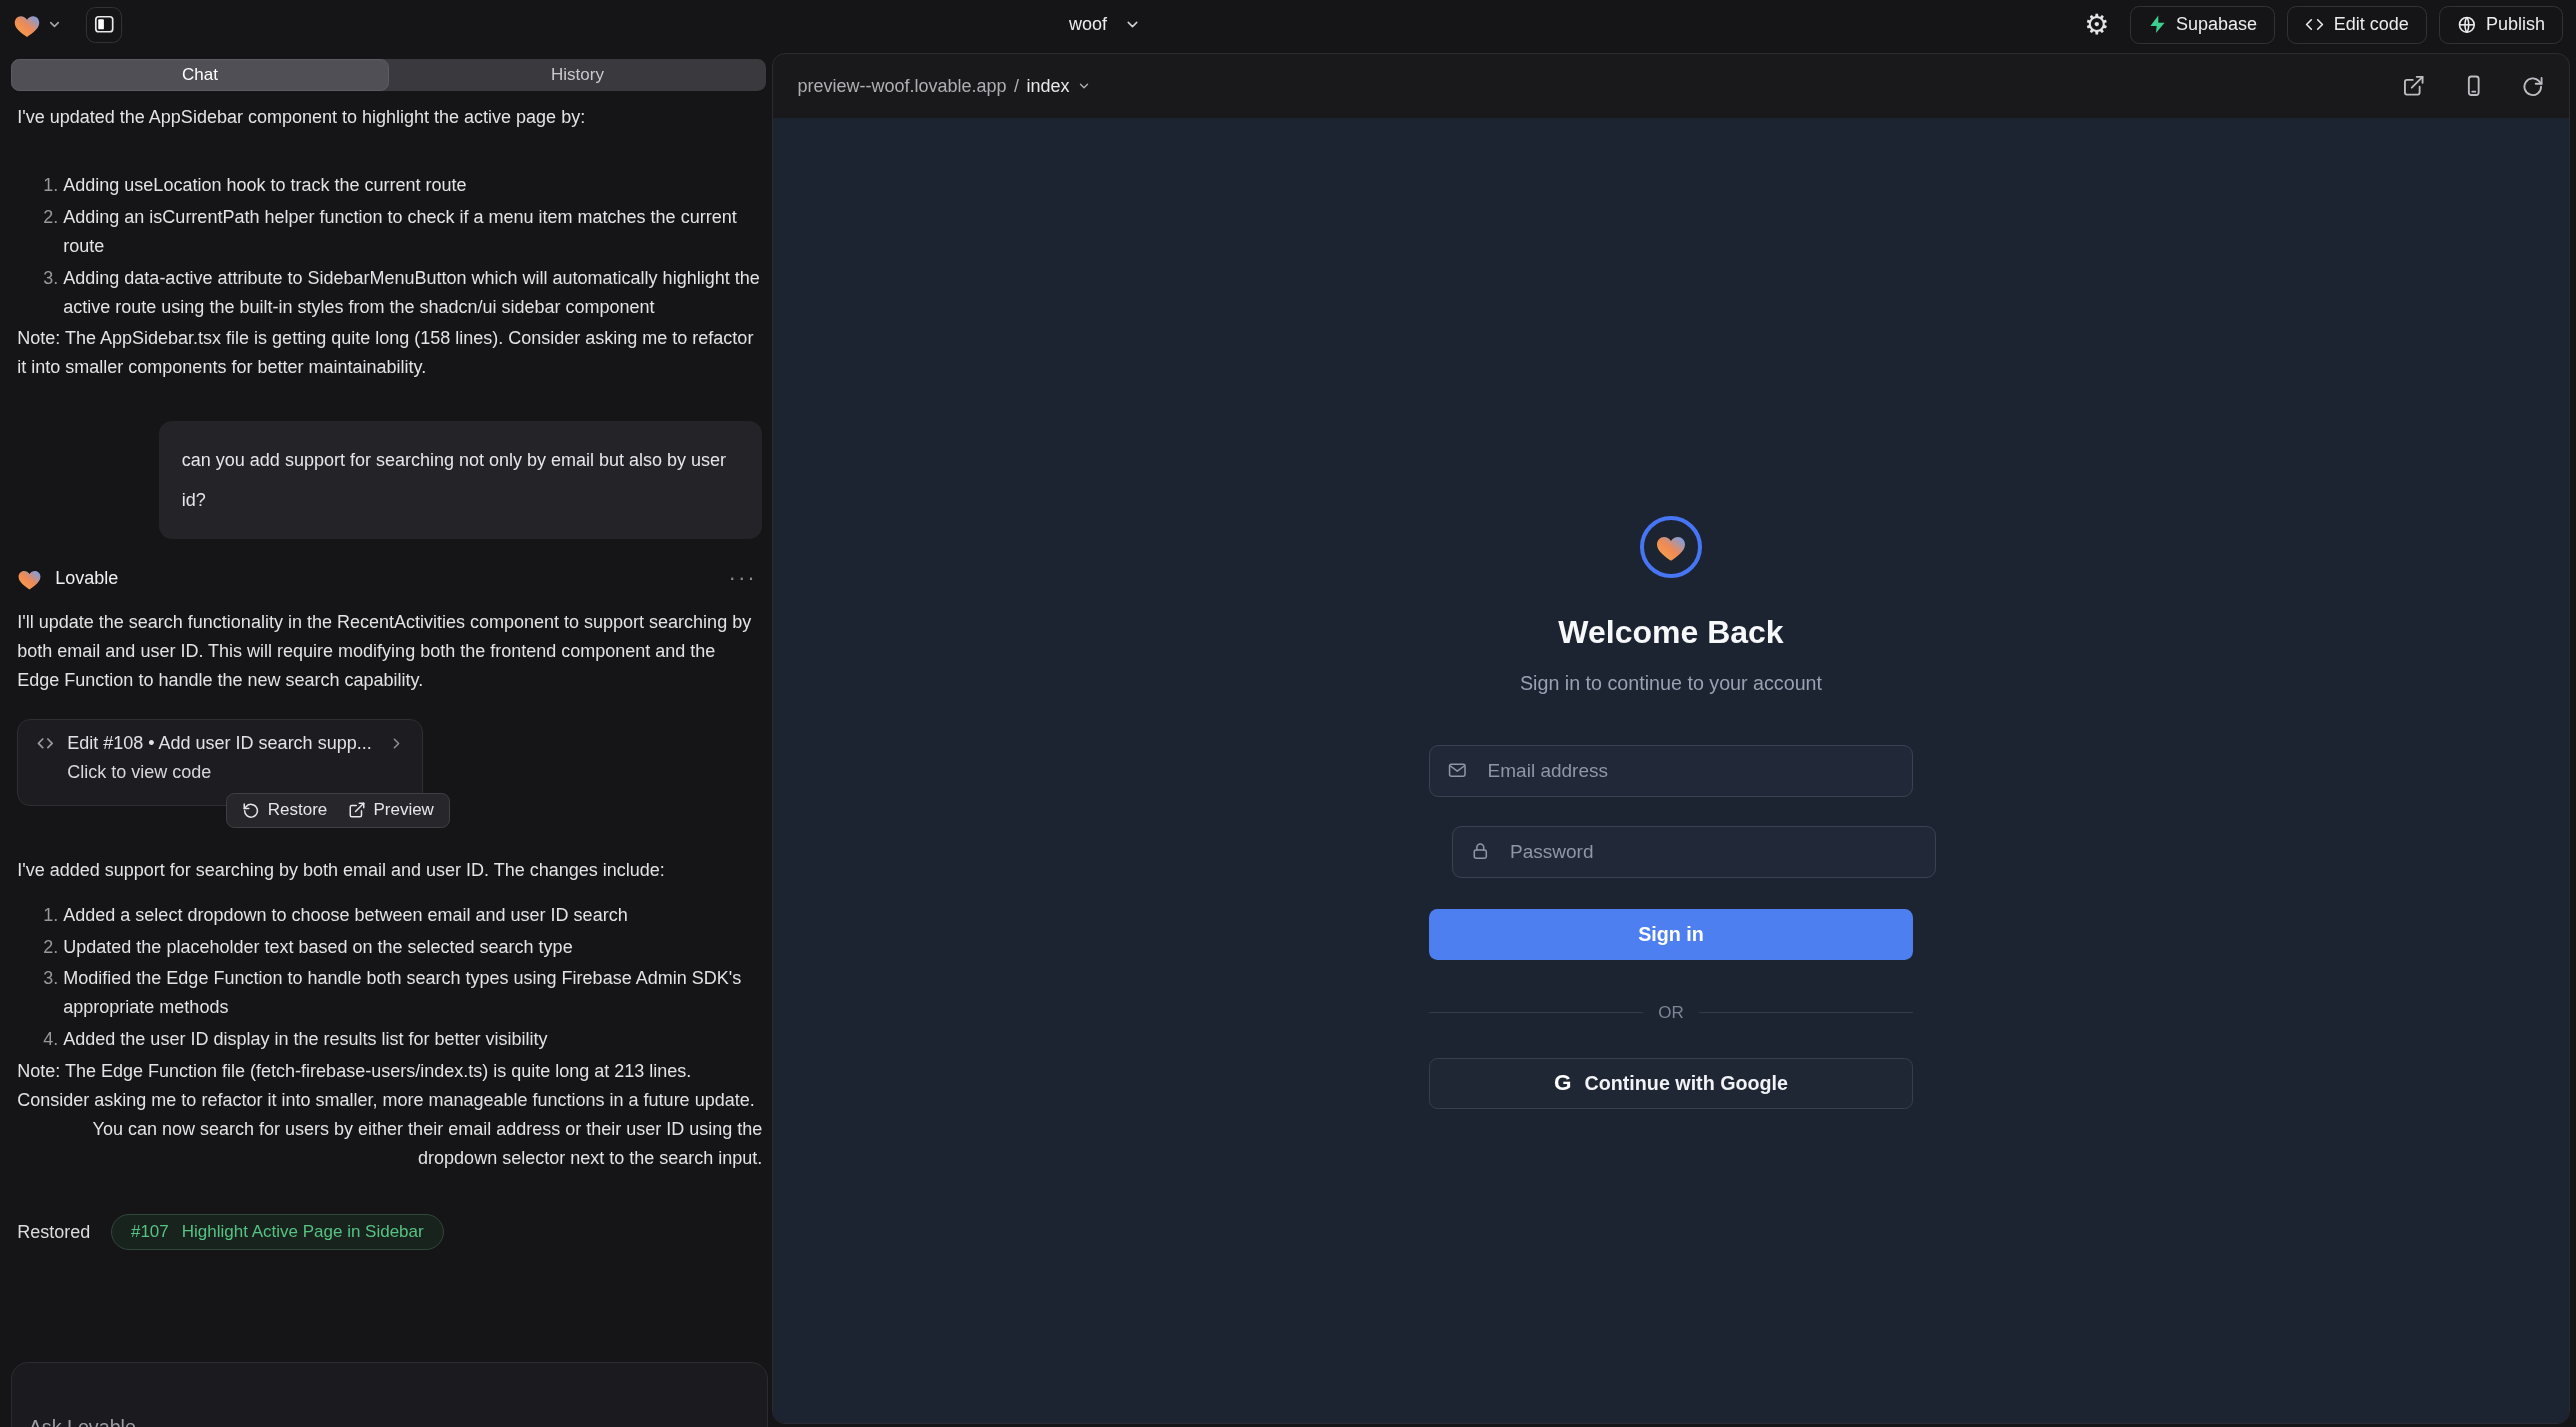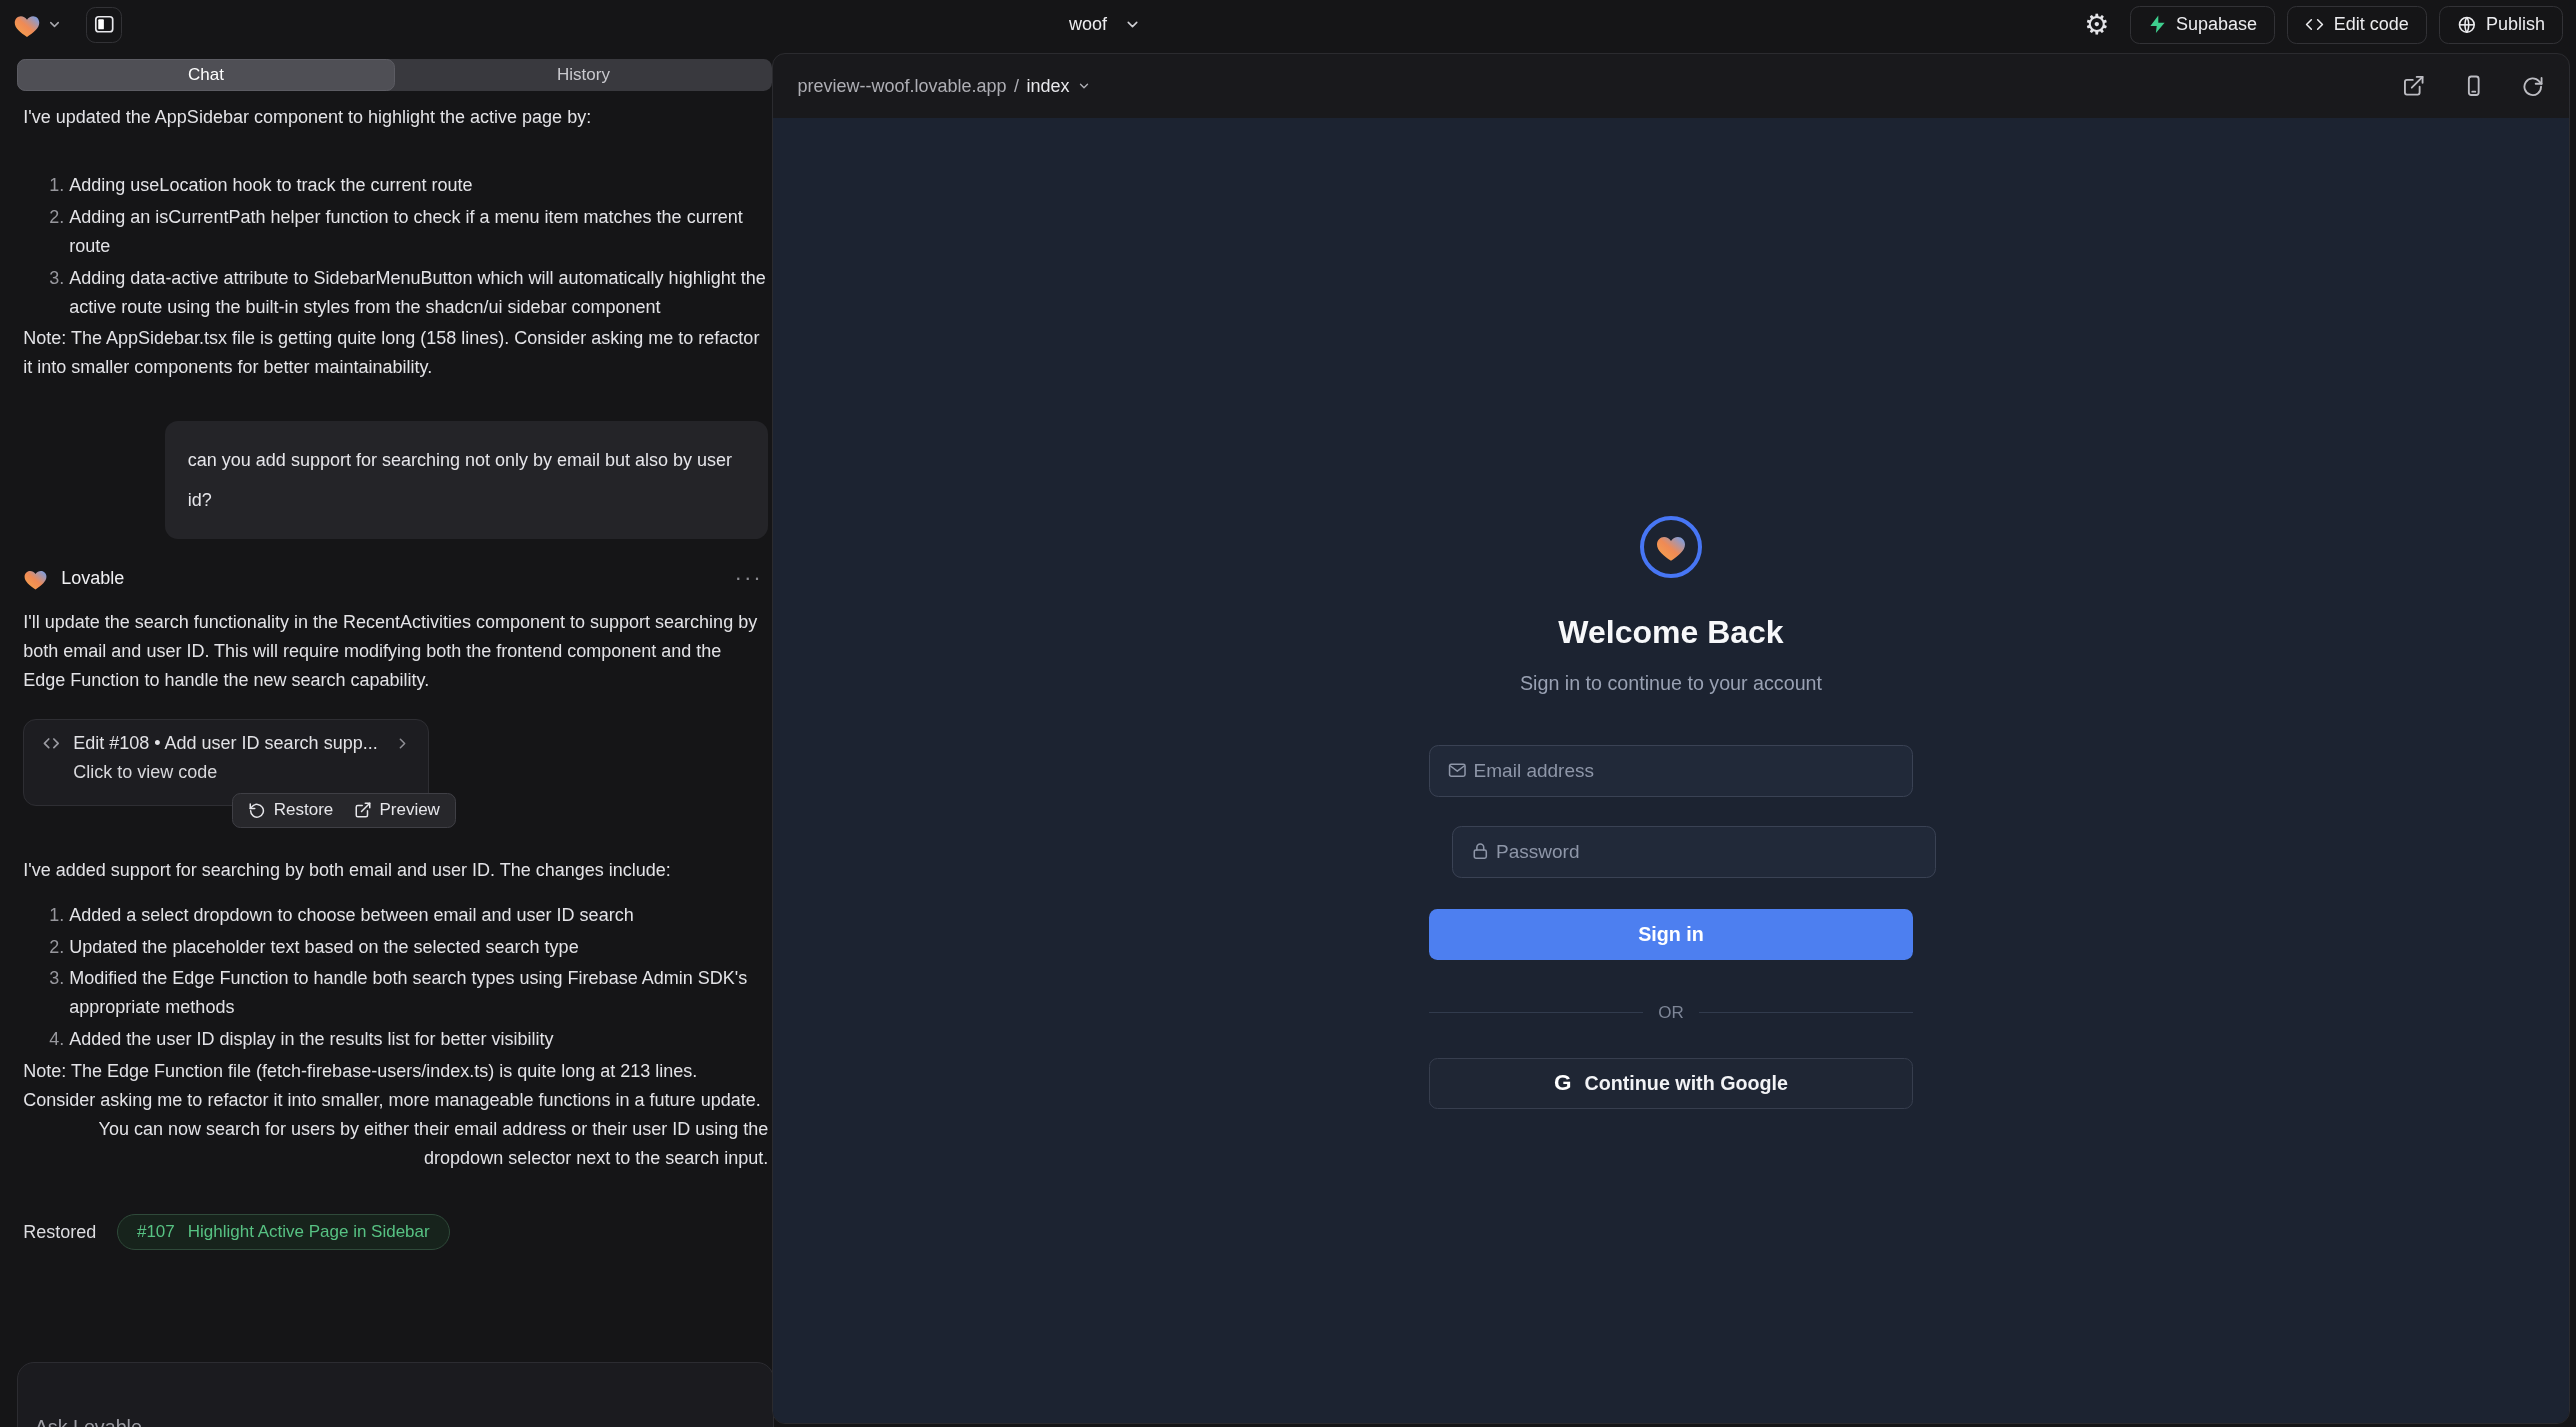--- a/index.html
+++ b/index.html
@@ -12,21 +12,21 @@
   .logo-btn { display:flex; align-items:center; gap:5.6px; cursor:pointer; }
   .tb-toggle { width:36px; height:36px; margin-left:15px; border:0.9px solid #323236; border-radius:9.4px; display:flex; align-items:center; justify-content:center; color:#e8e8ec; }
   .tb-center { position:absolute; left:1069px; top:0; height:49px; display:flex; align-items:center; gap:17px; }
   .tb-title { font-size:18px; color:#ececef; }
   .tb-right { position:absolute; right:13px; top:0; height:49px; display:flex; align-items:center; gap:12.2px; }
   .tb-iconbtn { width:41px; height:38px; display:flex; align-items:center; justify-content:center; color:#dcdce0; border-radius:9.4px; }
   .tb-btn { height:38px; padding:0 17px; border:0.9px solid #323236; border-radius:9.4px; display:flex; align-items:center; gap:9.4px; font-size:18px; color:#ececef; background:transparent; cursor:pointer; }
   .gear-glyph { font-size:28px; line-height:1; color:#e4e4e8; }
 
   
-  .chat-panel { position:absolute; left:12px; top:49px; width:767px; height:1379px; background:#151517; }
+  .chat-panel { position:absolute; left:6px; top:49px; width:767px; height:1379px; background:#151517; }
   .tabs { position:absolute; left:4.7px; top:10.3px; width:755px; height:32px; background:#39393e; border-radius:8.4px; display:flex; padding:0; }
   .tab { flex:1; display:flex; align-items:center; justify-content:center; font-size:17px; color:#c9c9ce; border-radius:8.4px; cursor:pointer; }
   .tab.active { background:#4f4f55; color:#ffffff; border:0.9px solid #5c5c63; }
   .chat-scroll { position:absolute; left:11.3px; top:54px; width:745px; }
   .msg { font-size:18px; line-height:29px; color:#e3e3e7; }
   .msg p { margin:0; }
   ol.steps { margin:39px 0 0 0; padding-left:46px; }
   ol.steps li { margin-bottom:2.8px; color:#e3e3e7; }
   ol.steps li::marker { color:#97979d; }
   .note { margin-top:22.5px; }
@@ -64,21 +64,21 @@
   .url-page { color:#e8e8ec; }
   .ph-icons { margin-left:auto; display:flex; align-items:center; gap:36px; color:#bcbcc2; }
   .ph-icons .icon { cursor:pointer; }
   .iframe { position:absolute; left:0; top:64px; width:100%; height:1307px; background:#1c2331; }
 
   
   .login { position:absolute; left:50%; transform:translateX(-50%); top:398px; width:484px; display:flex; flex-direction:column; align-items:center; }
   .login-logo { width:62px; height:62px; border-radius:50%; border:4.7px solid #4776f5; display:flex; align-items:center; justify-content:center; }
   .login-title { margin-top:36px; font-size:32px; font-weight:bold; color:#f7f8fa; }
   .login-sub { margin-top:20.6px; font-size:19.7px; color:#99a1b3; }
-  .field { margin-top:0; width:484px; height:52px; background:#212939; border:0.9px solid #3a4254; border-radius:9.4px; display:flex; align-items:center; gap:6px; padding:0 17px; color:#8e96a8; }
+  .field { margin-top:0; width:484px; height:52px; background:#212939; border:0.9px solid #3a4254; border-radius:9.4px; display:flex; align-items:center; gap:20px; padding:0 17px; color:#8e96a8; }
   .field input { flex:1; background:transparent; border:none; outline:none; font-family:"Liberation Sans",sans-serif; font-size:19px; color:#dfe3ea; }
   .field input::placeholder { color:#8e96a8; }
   .f-email { margin-top:50px; }
   .f-pass  { margin-top:29px;margin-left:45px; }
   .signin-btn { margin-top:31px; width:484px; height:51px; background:#4d7ff0; border:none; border-radius:8.4px; font-family:"Liberation Sans",sans-serif; font-size:19.7px; font-weight:bold; color:#ffffff; cursor:pointer; }
   .or-row { margin-top:43px; width:484px; display:flex; align-items:center; gap:15px; }
   .or-line { flex:1; height:0.9px; background:#313b4d; }
   .or-text { font-size:17px; color:#7d8596; }
   .google-btn { margin-top:35px; width:484px; height:51px; background:#1f2634; border:0.9px solid #373e4e; border-radius:8.4px; display:flex; align-items:center; justify-content:center; gap:13px; cursor:pointer; }
   .google-g { font-size:22.5px; font-weight:bold; color:#ffffff; }

